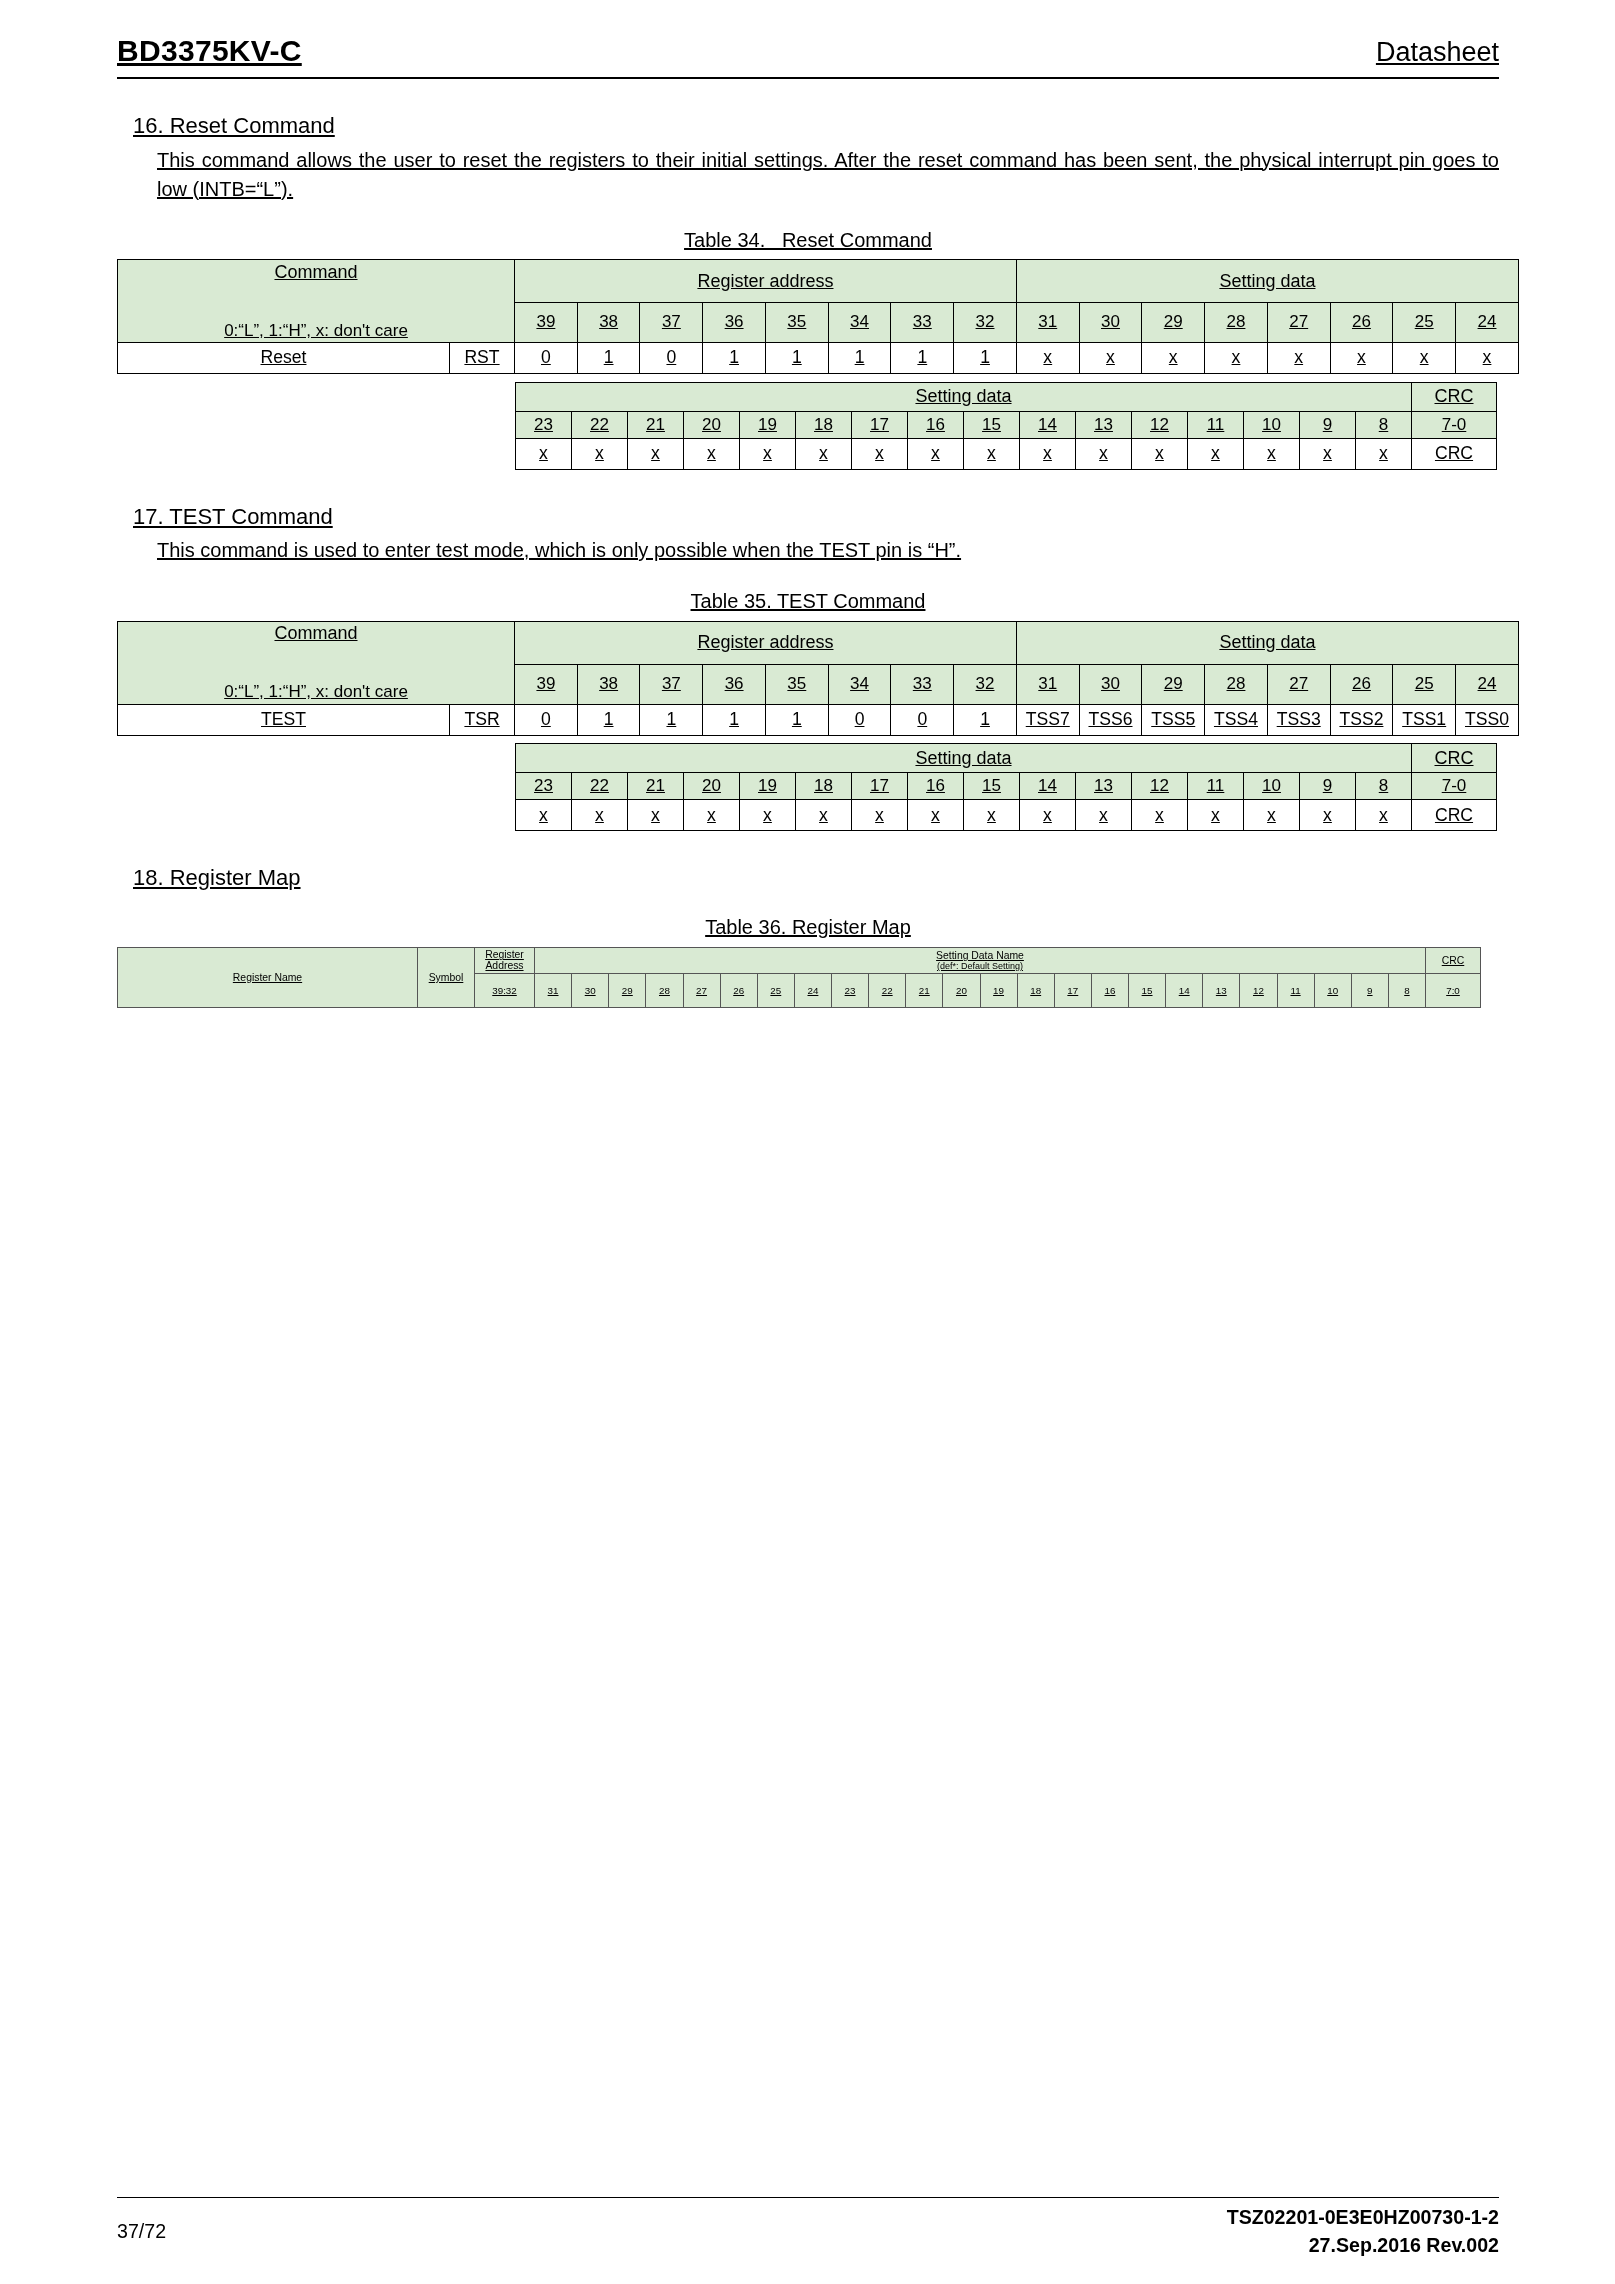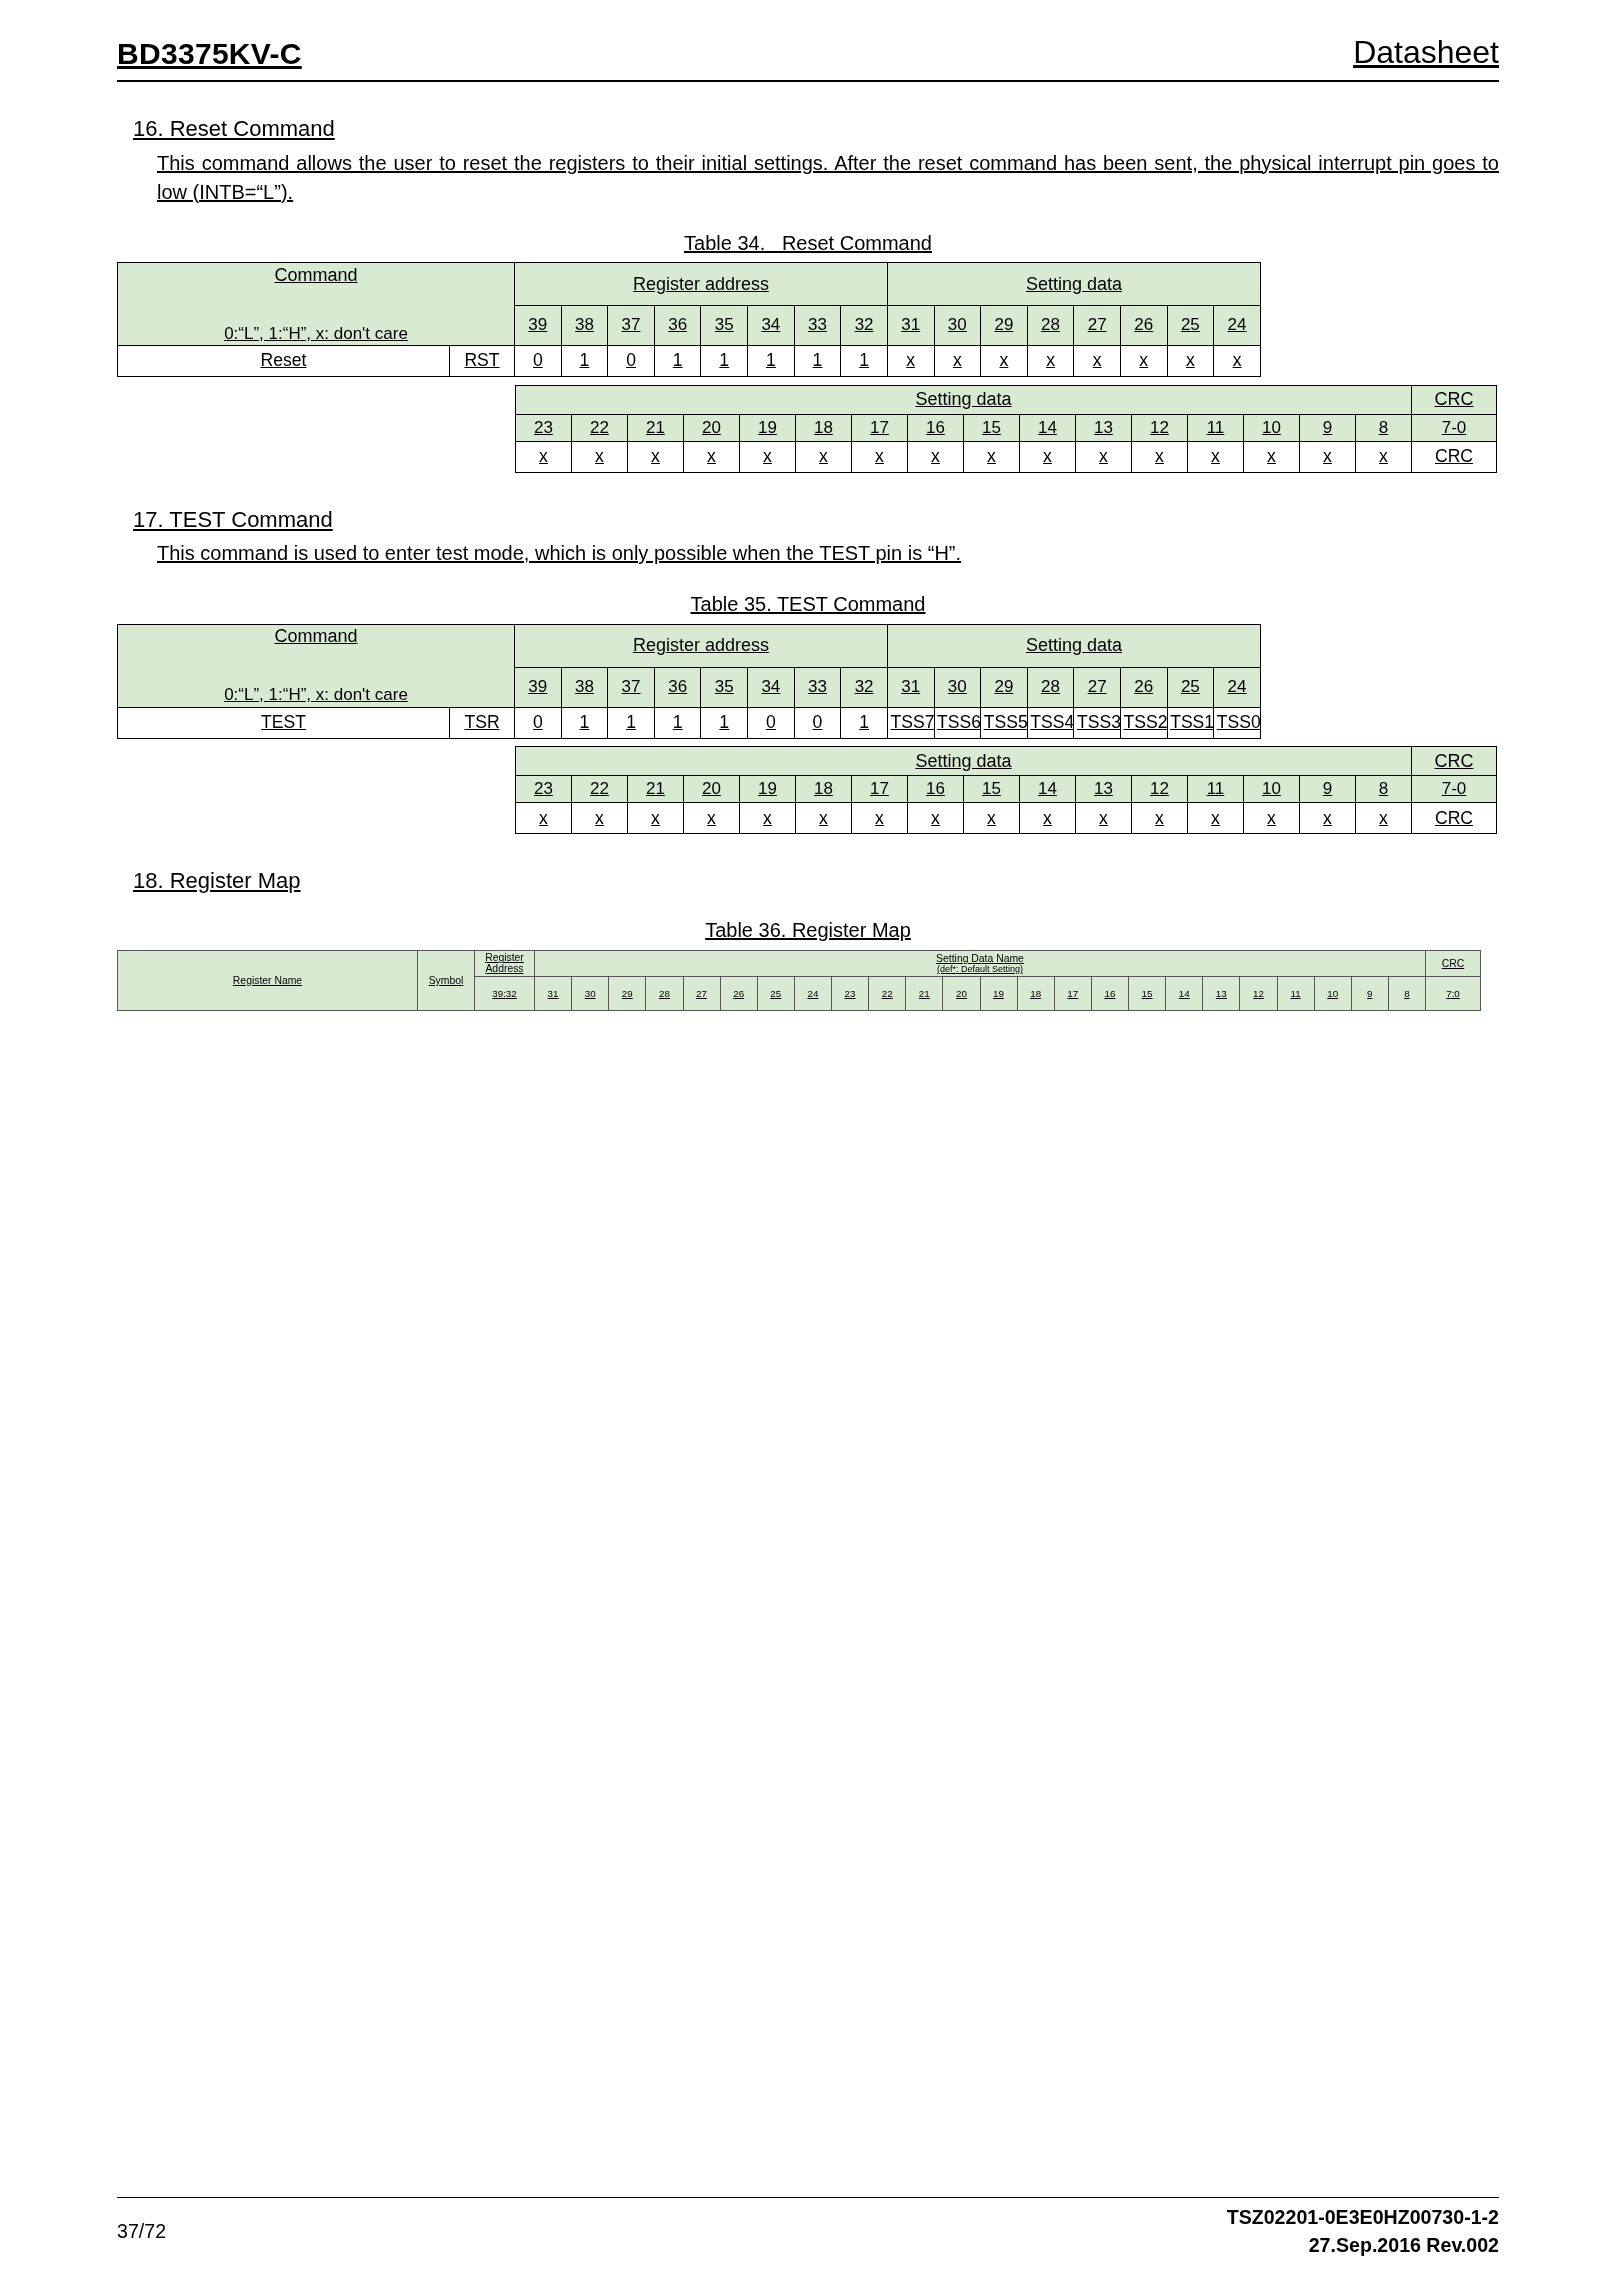--- a/index.html
+++ b/index.html
@@ -8,31 +8,31 @@
     width: 1616px; height: 2284px;
     background: #ffffff; color: #000000;
     font-family: "Liberation Sans", sans-serif;
     position: relative; overflow: hidden;
   }
   .page { padding: 34px 117px 0 117px; text-decoration: underline; }
 
   
   .doc-header { display: flex; justify-content: space-between; align-items: flex-end; }
   .doc-title { font-size: 30px; font-weight: bold; letter-spacing: 0.3px; }
-  .doc-type  { font-size: 32px; }
+  .doc-type  { font-size: 27px; }
   .header-rule { border: none; border-top: 2px solid #000; margin: 9px 0 0 0; }
 
   
   .section-heading { font-size: 22px; font-weight: normal; margin: 34px 0 0 16px; }
   .section-body { font-size: 20px; line-height: 1.45; margin: 6.5px 0 0 40px; text-align: justify; }
   .table-caption { font-size: 20px; text-align: center; margin: 25px 0 7.8px 0; }
 
   
   table { border-collapse: collapse; table-layout: fixed; }
-  .cmd-table { width: 1144px; border: 1.3px solid #000; }
+  .cmd-table { width: 1402px; border: 1.3px solid #000; }
   .cmd-table.part2 { width: 982px; margin-left: 398px; margin-top: 7.8px; }
   .cmd-table td { border: 1.3px solid #000; text-align: center; padding: 1.3px 2.6px; overflow: hidden; }
   .cmd-table .green { background: #d9ead3; }
   .cmd-table tr.bits td { background: #d9ead3; font-size: 17px; height: 27px; }
   .cmd-table tr.head td { font-size: 18px; height: 29px; }
   .cmd-table tr.vals td { font-size: 17.6px; height: 31px; }
   .cmd-table .cmdhead .note { font-size: 17px; margin-top: 38px; }
   .cmd-table .crccol { }
 
   

